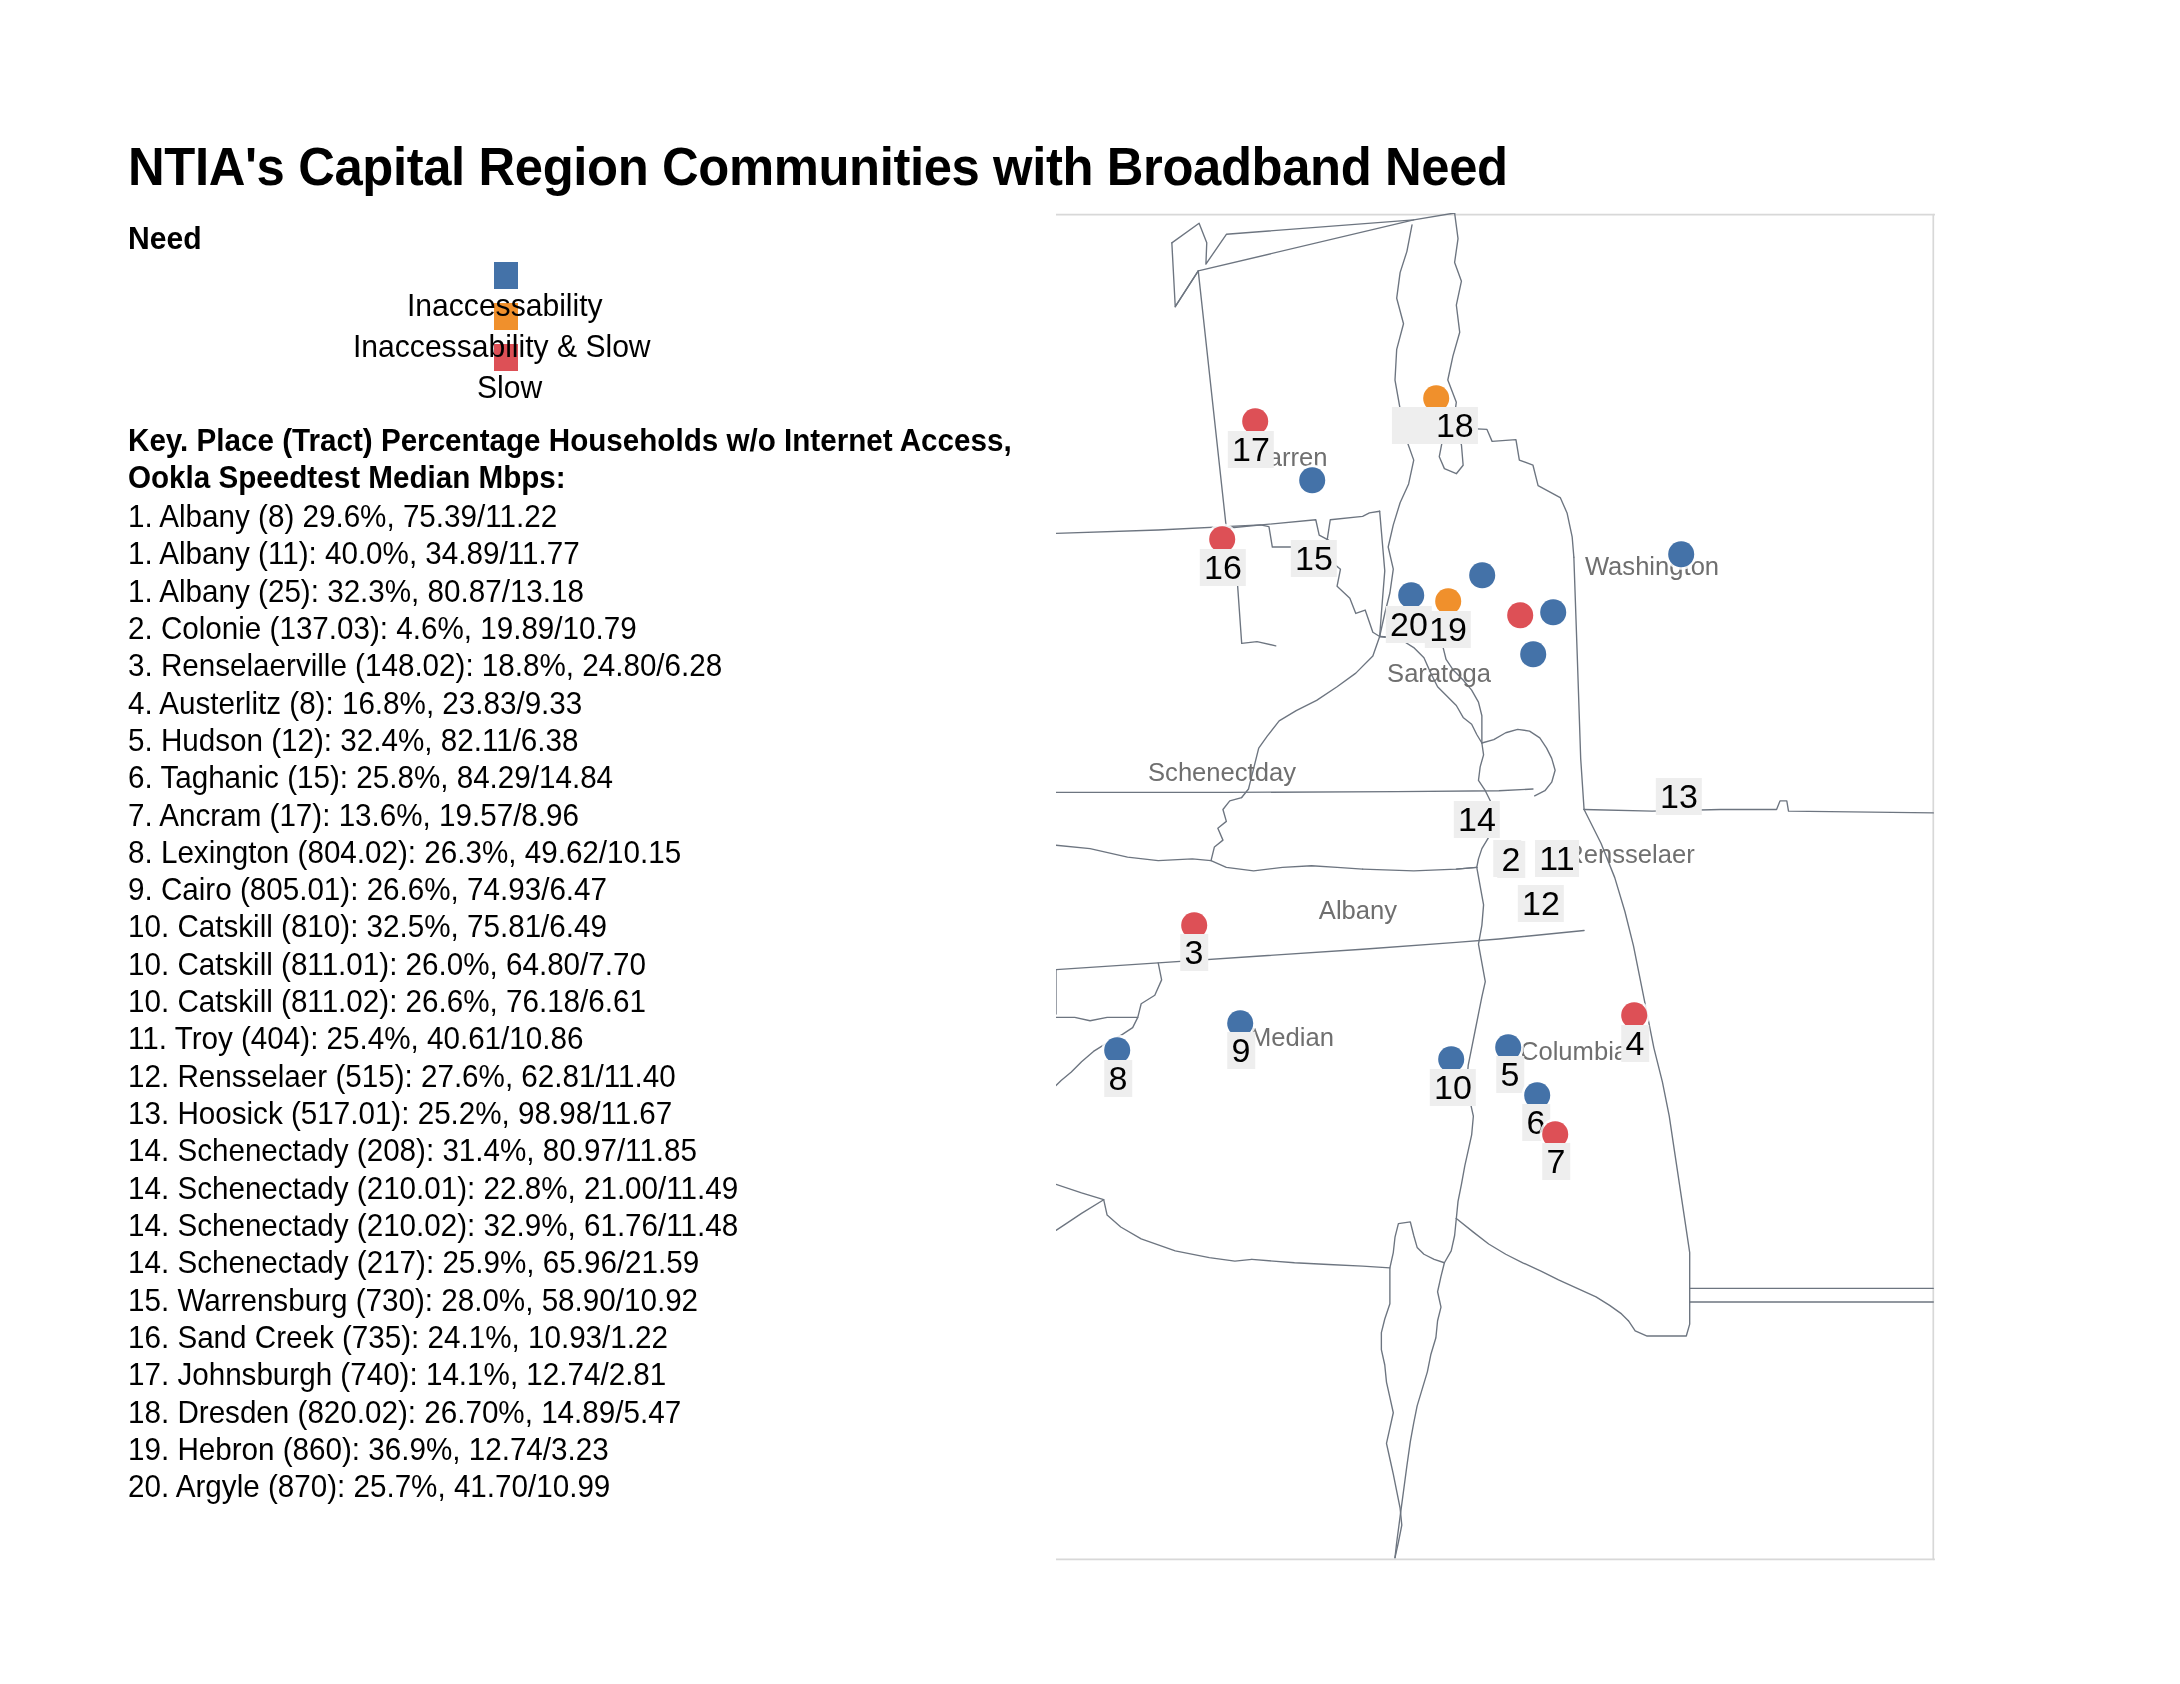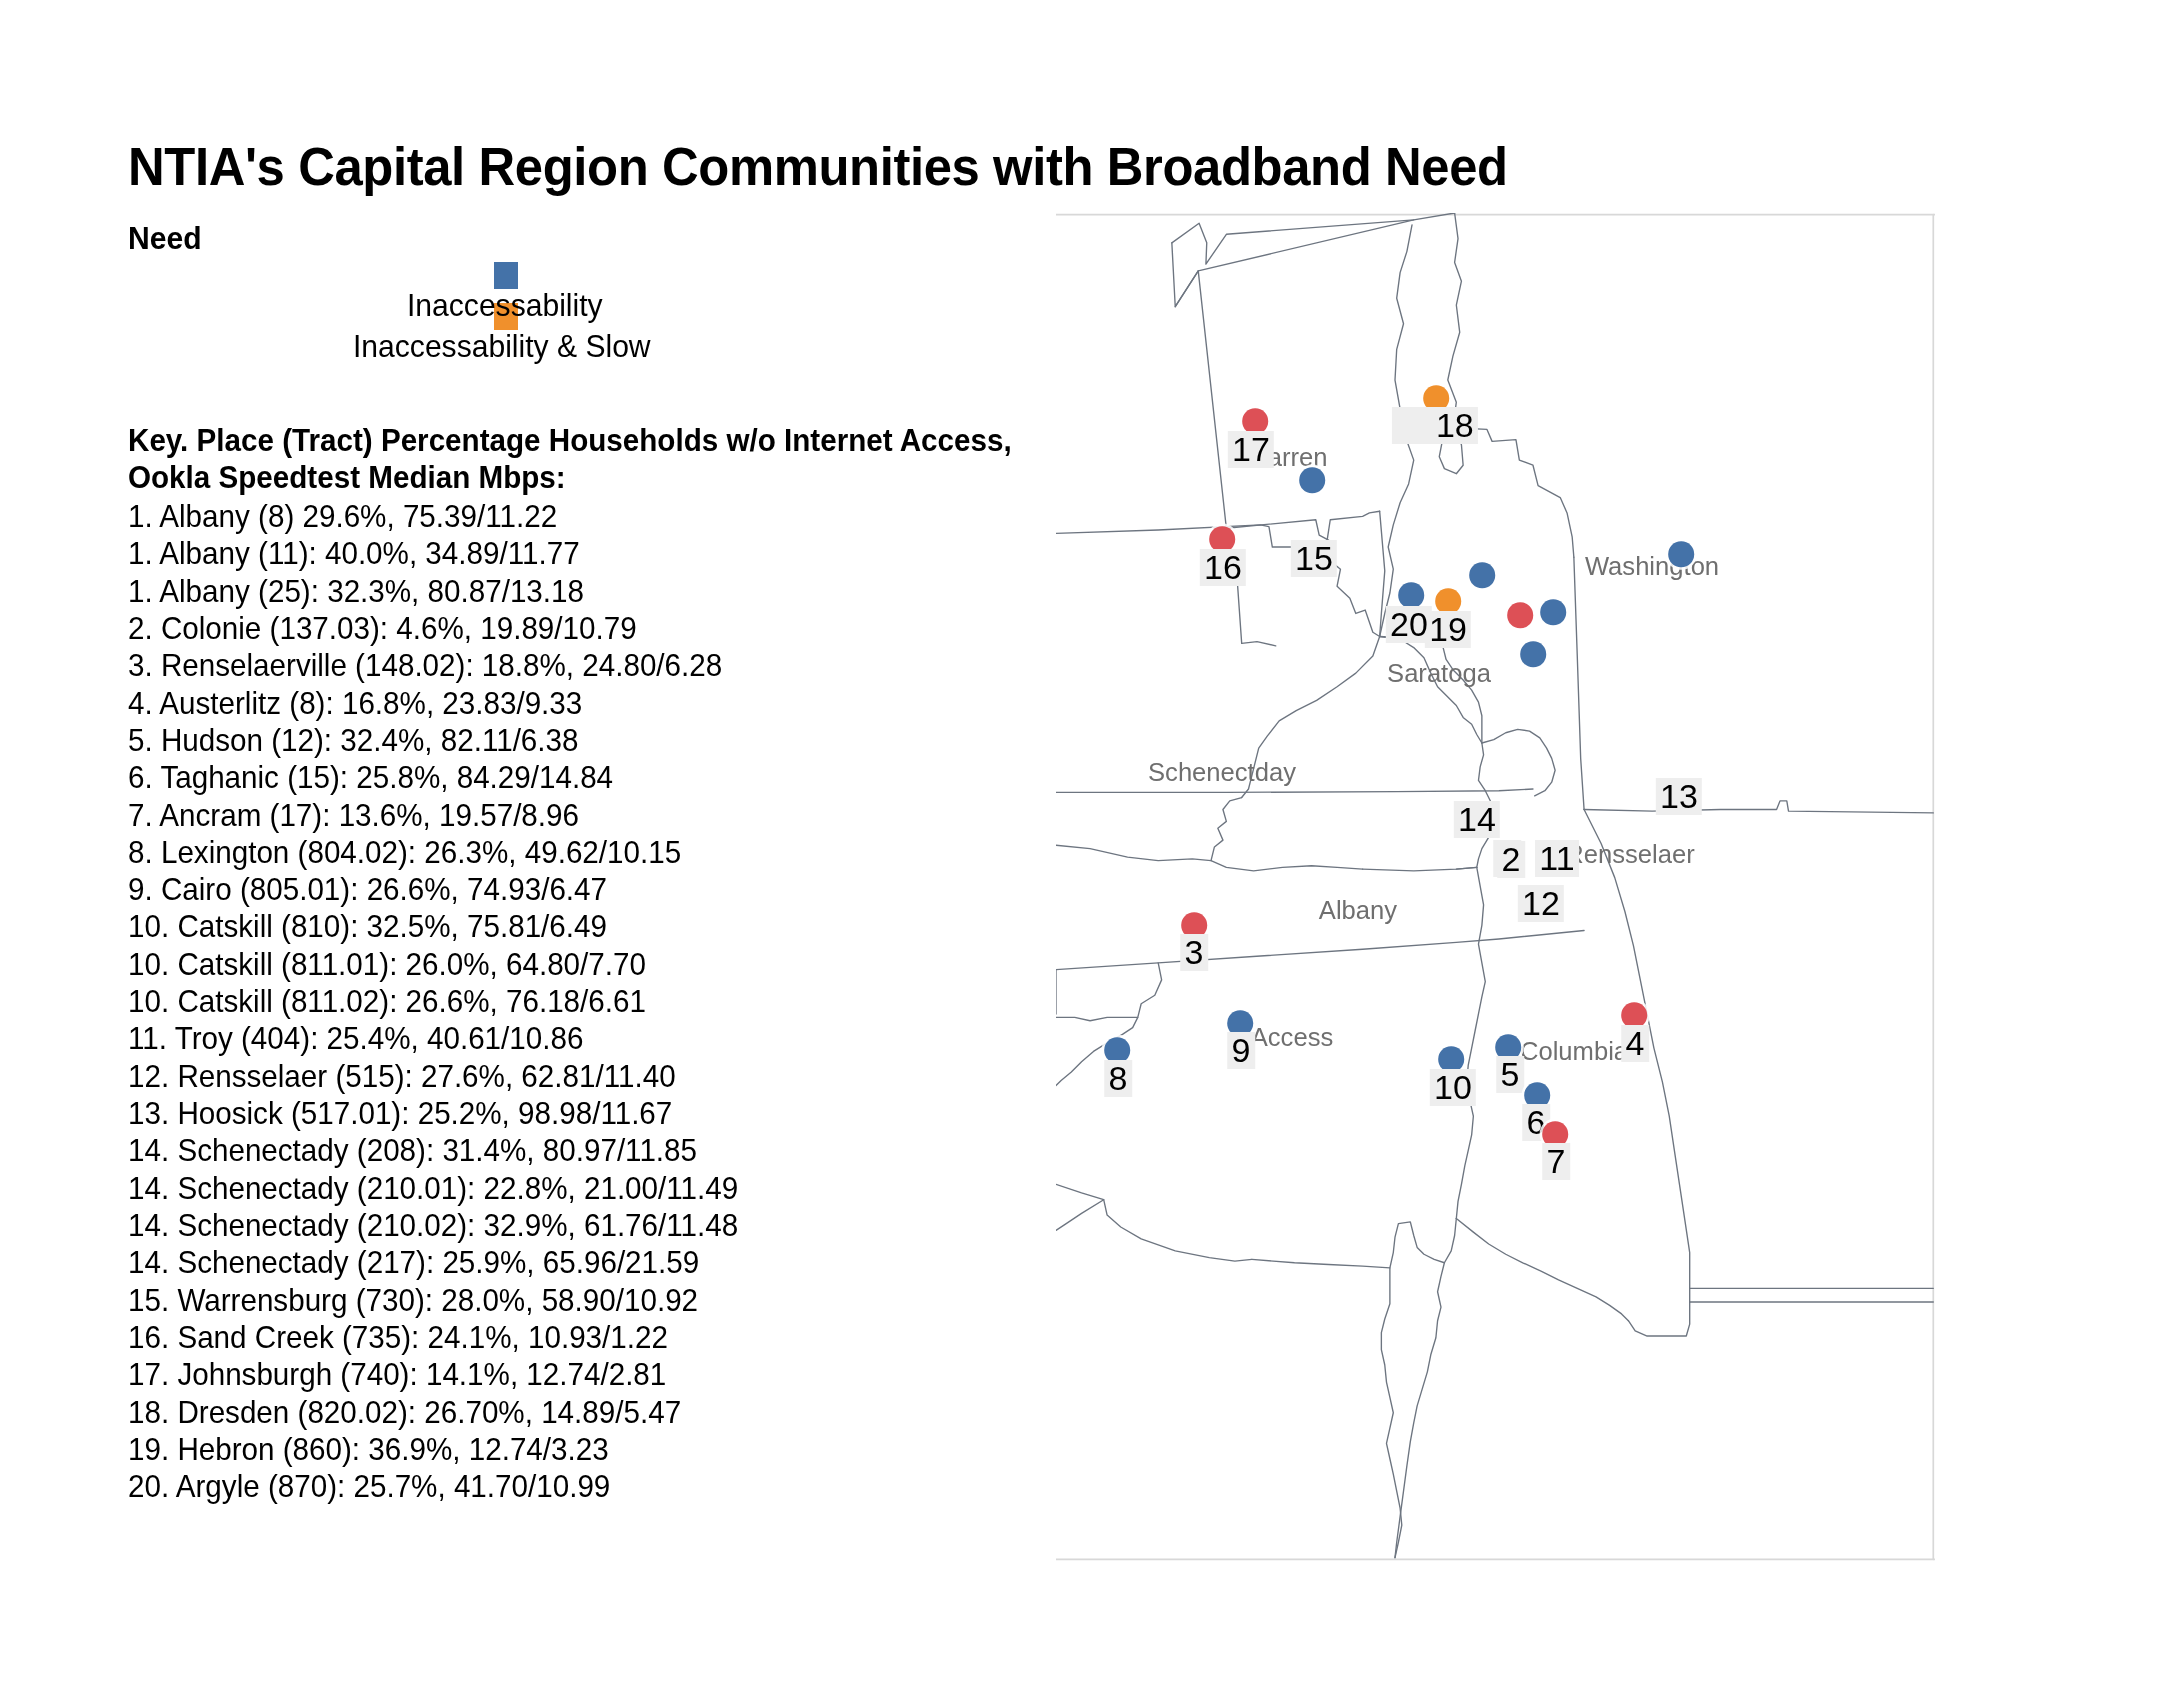--- a/index.html
+++ b/index.html
@@ -144,20 +144,24 @@
   <div class="legend-row">
     <span class="legend-swatch" style="background:#4472a8;"></span>
     <span class="legend-label">Inaccessability</span>
   </div>
 
   <div class="legend-row">
     <span class="legend-swatch" style="background:#f0902c;"></span>
     <span class="legend-label">Inaccessability &amp; Slow</span>
   </div>
 
+  <div class="legend-row">
+    <span class="legend-swatch" style="background:#dd5056;"></span>
+    <span class="legend-label">Slow</span>
+  </div>
 </div>
 
 <div id="key-block">
   <div id="key-heading">
     <div>Key. Place (Tract) Percentage Households w/o Internet Access,</div>
     <div>Ookla Speedtest Median Mbps:</div>
   </div>
   <div id="key-list">
       <div class="key-item">1. Albany (8) 29.6%, 75.39/11.22</div>
       <div class="key-item">1. Albany (11): 40.0%, 34.89/11.77</div>
@@ -288,21 +292,21 @@
     </g>
   </svg>
 
   <div id="county-labels">
       <div class="county-label" style="left: 230px; top: 244px;">Warren</div>
       <div class="county-label" style="left: 596px; top: 353px;">Washington</div>
       <div class="county-label" style="left: 383px; top: 460px;">Saratoga</div>
       <div class="county-label" style="left: 166px; top: 559px;">Schenectday</div>
       <div class="county-label" style="left: 574px; top: 641px;">Rensselaer</div>
       <div class="county-label" style="left: 302px; top: 675px; margin-top: 22px;">Albany</div>
-      <div class="county-label" style="left: 236px; top: 824px;">Access</div>
+      <div class="county-label" style="left: 236px; top: 824px;">Median</div>
       <div class="county-label" style="left: 518px; top: 838px;">Columbia</div>
     </div>
   <div id="map-markers">
       <div class="marker-label" style="left: 451px; top: 627px;">1</div>
       <div class="marker" style="left: 497px; top: 399px; background: rgb(68, 114, 168);"></div>
       <div class="marker-label" style="left: 501px; top: 627px;">11</div>
       <div class="marker" style="left: 464px; top: 402px; background: rgb(221, 80, 86);"></div>
       <div class="marker-label" style="left: 455px; top: 628px;">2</div>
       <div class="marker" style="left: 477px; top: 441px; background: rgb(68, 114, 168);"></div>
       <div class="marker-label" style="left: 485px; top: 672px;">12</div>

